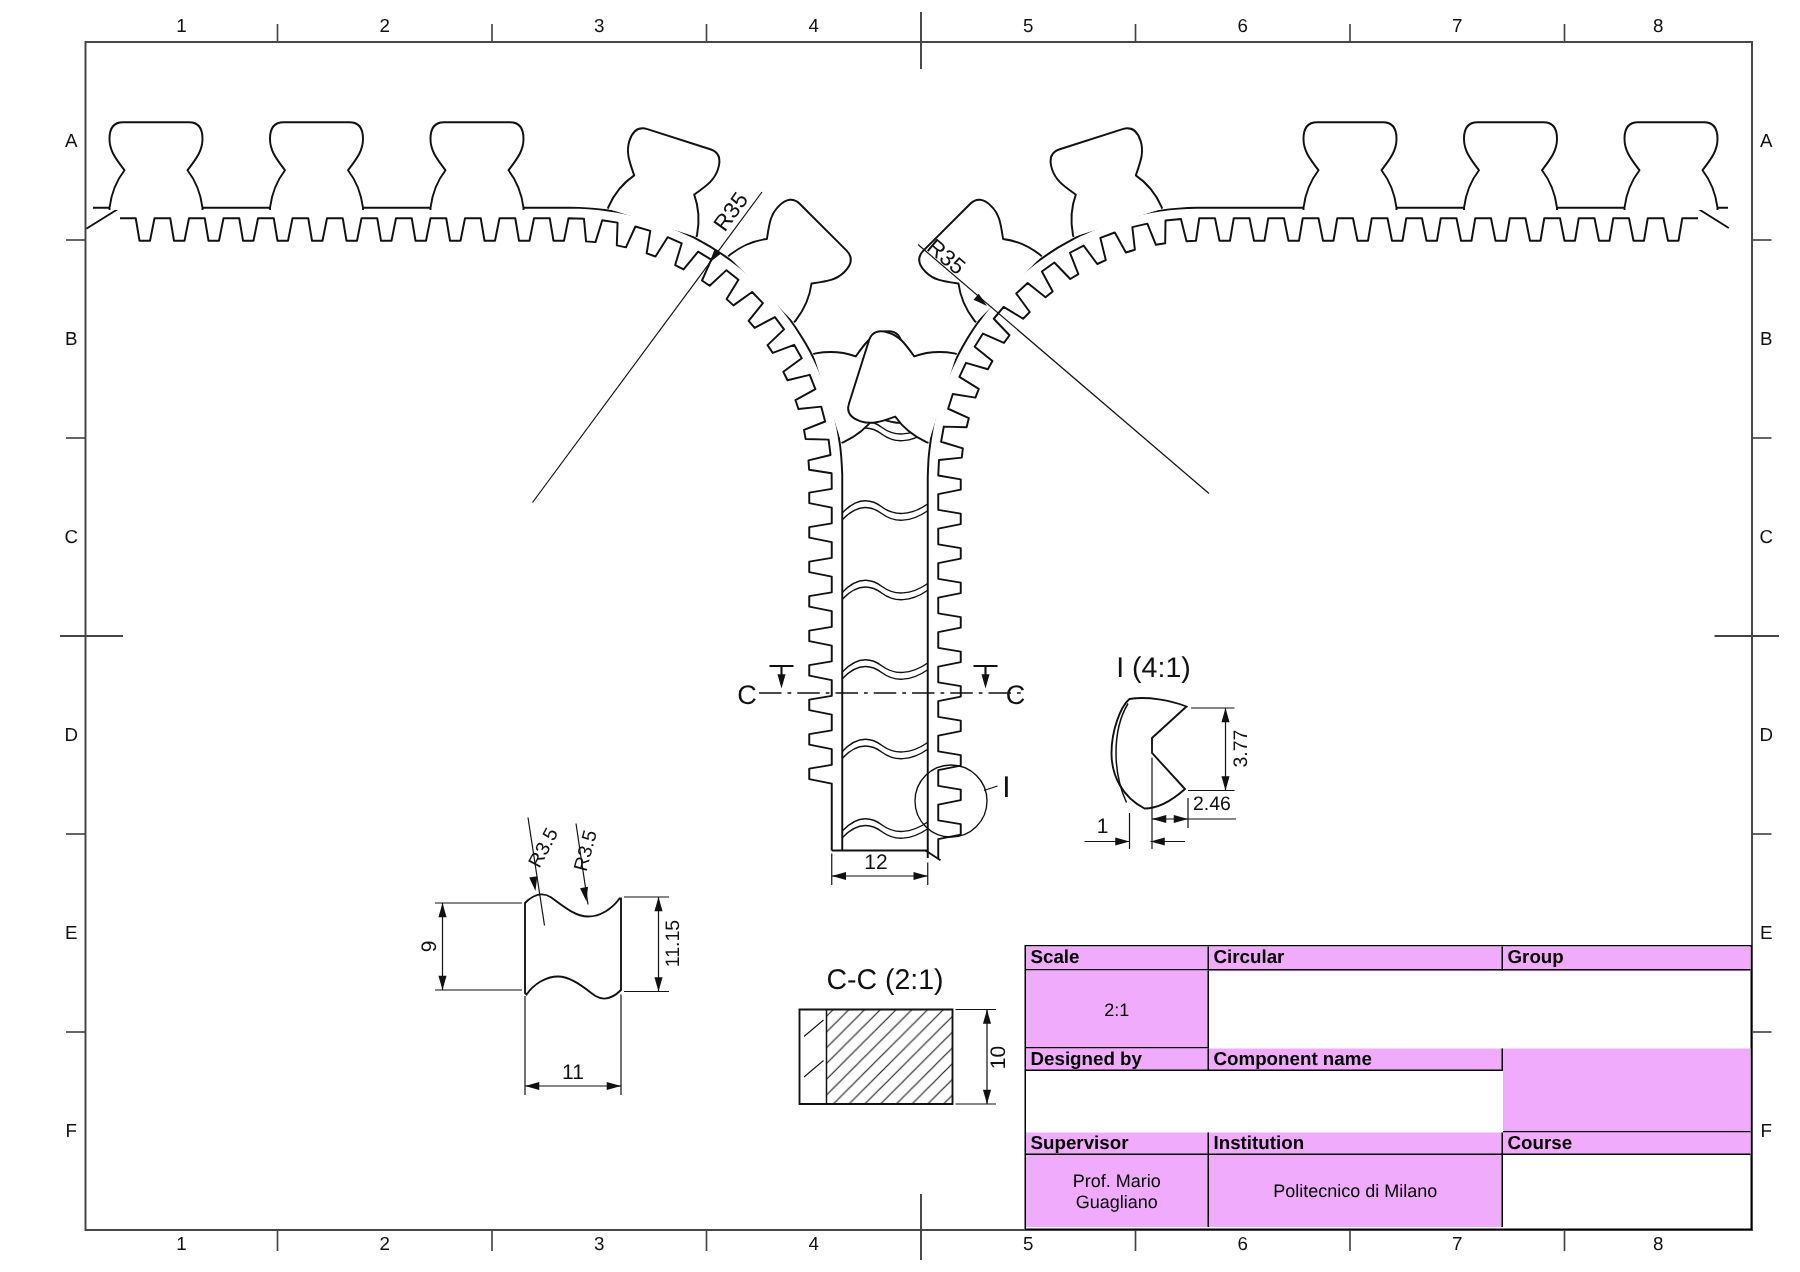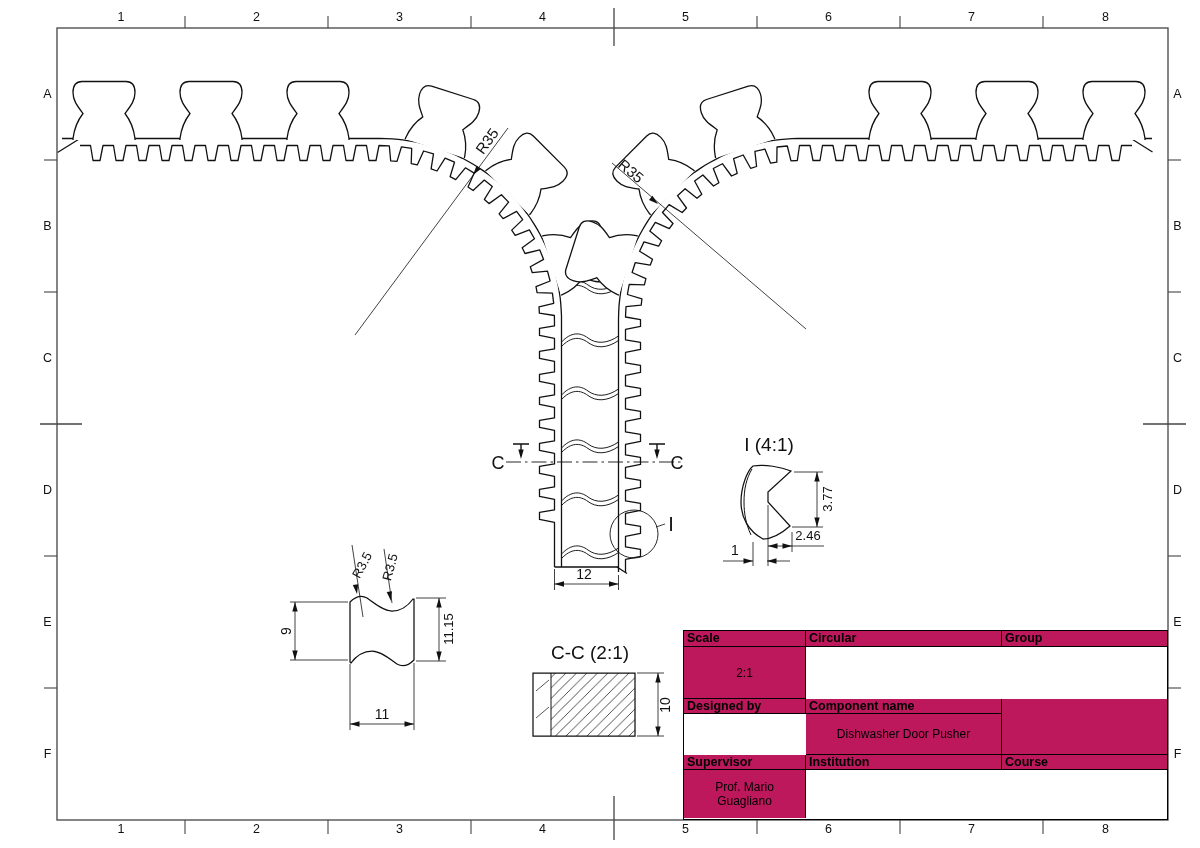--- a/index.html
+++ b/index.html
@@ -7,21 +7,21 @@
   svg{position:absolute;left:0;top:0;}
   svg text{fill:#111;font-family:"Liberation Sans",sans-serif;}
   .dim{font-size:14px;}
   .dims{font-size:13px;}
   .vtitle{font-size:19px;}
   .seclbl{font-size:18px;}
   .calloutI{font-size:20px;}
   .r35{font-size:15px;}
   
   #titleblock{position:absolute;left:683px;top:630px;width:485px;height:190px;border:1.6px solid #000;box-sizing:border-box;background:#fff;}
-  .tbcell{position:absolute;box-sizing:border-box;font-size:12px;color:#000;background:#be185d;}
+  .tbcell{position:absolute;box-sizing:border-box;font-size:12px;color:#000;background:#f0abfc;}
   .tbhdr{font-weight:bold;font-size:12.5px;padding:0 3px;line-height:15px;}
   .tbval{display:flex;align-items:center;justify-content:center;text-align:center;padding:0 4px;}
   .br{border-right:1.2px solid #000;}
   .bb{border-bottom:1.2px solid #000;}
 </style>
 </head>
 <body>
 
 <svg id="cad" width="1200" height="848" viewBox="0 0 1200 848">
   <defs>
@@ -224,20 +224,20 @@
   <div class="tbcell tbhdr br bb" style="left:0;top:0;width:122px;height:16px">Scale</div>
   <div class="tbcell tbhdr br bb" style="left:122px;top:0;width:196px;height:16px">Circular</div>
   <div class="tbcell tbhdr bb" style="left:318px;top:0;width:165px;height:16px">Group</div>
 
   <div class="tbcell tbval br bb" style="left:0;top:16px;width:122px;height:52px">2:1</div>
 
   <div class="tbcell tbhdr br bb" style="left:0;top:68px;width:122px;height:15px">Designed by</div>
   <div class="tbcell tbhdr br bb" style="left:122px;top:68px;width:196px;height:15px">Component name</div>
   <div class="tbcell bb" style="left:318px;top:68px;width:165px;height:56px"></div>
 
-  <div class="tbcell tbval br bb" style="left:122px;top:83px;width:196px;height:41px">Dishwasher Door Pusher</div>
 
   <div class="tbcell tbhdr br bb" style="left:0;top:124px;width:122px;height:15px">Supervisor</div>
   <div class="tbcell tbhdr br bb" style="left:122px;top:124px;width:196px;height:15px">Institution</div>
   <div class="tbcell tbhdr bb" style="left:318px;top:124px;width:165px;height:15px">Course</div>
 
   <div class="tbcell tbval br" style="left:0;top:139px;width:122px;height:48px">Prof. Mario Guagliano</div>
+  <div class="tbcell tbval br" style="left:122px;top:139px;width:196px;height:48px">Politecnico di Milano</div>
 </div>
 
 </body></html>

